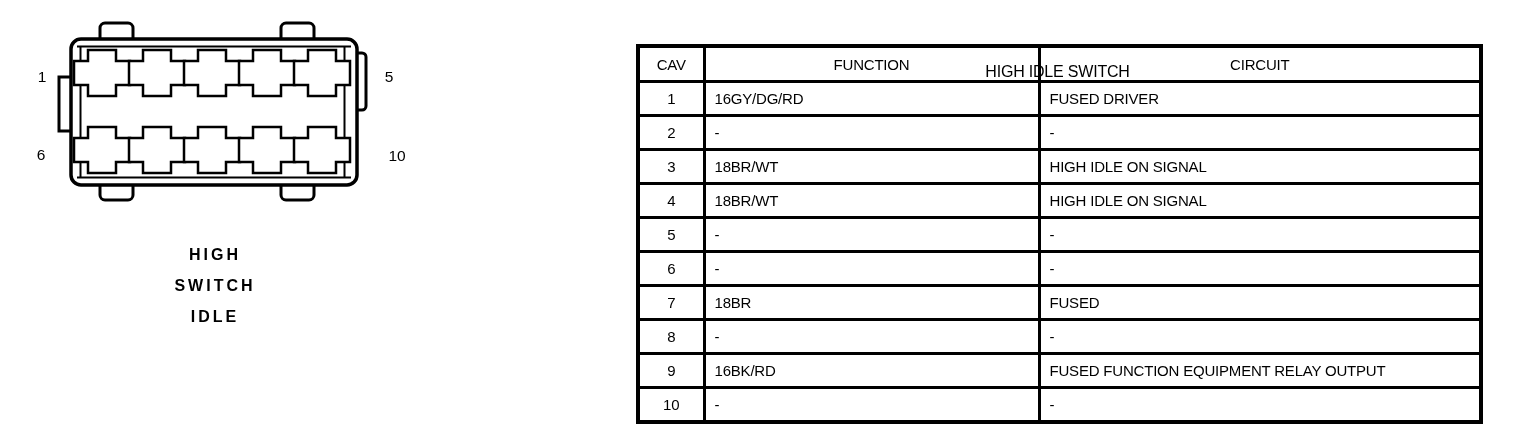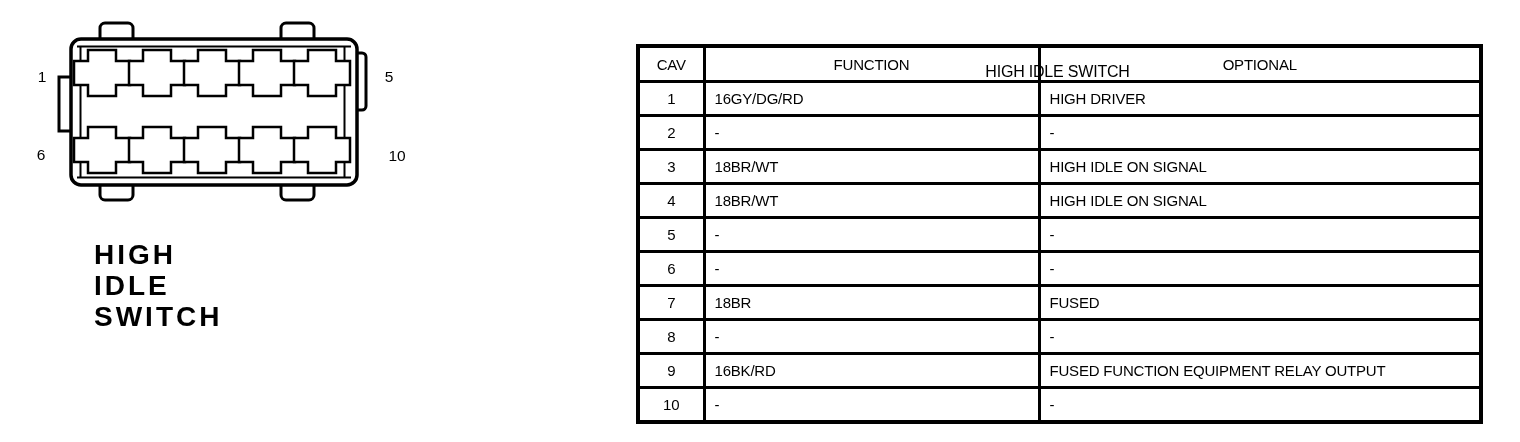--- a/index.html
+++ b/index.html
@@ -18,23 +18,23 @@
   
   .connector-svg {
     position: absolute;
     left: 0; top: 0;
   }
   .connector-caption {
     position: absolute;
     left: 94px;
     top: 239px;
     width: 242px;
-    text-align: left;
+    text-align: center;
     font-weight: bold;
-    font-size: 28px;
+    font-size: 16px;
     letter-spacing: 3px;
     line-height: 31px;
     white-space: nowrap;
   }
   
   .table-title {
     position: absolute;
     left: 636px;
     top: 30px;
     width: 843px;
@@ -113,44 +113,44 @@
     <g font-family="Liberation Sans, sans-serif" font-size="15.5" fill="#000" text-anchor="middle" stroke="none">
       <text x="42" y="82">1</text>
       <text x="389" y="82">5</text>
       <text x="41" y="160">6</text>
       <text x="397" y="161">10</text>
     </g>
   </svg>
 
   <div class="connector-caption">
     <div>HIGH</div>
+    <div>SWITCH</div>
     <div>IDLE</div>
-    <div>SWITCH</div>
   </div>
 
   <div class="table-title">HIGH IDLE SWITCH</div>
 
   <table class="pinout">
     <colgroup>
       <col class="c-cav">
         <col class="c-circuit">
         <col class="c-function">
     </colgroup>
     <thead>
       <tr>
         <th>CAV</th>
         <th>FUNCTION</th>
-        <th>OPTIONAL</th>
+        <th>CIRCUIT</th>
       </tr>
     </thead>
     <tbody>
         <tr>
           <td class="cav">1</td>
           <td>16GY/DG/RD</td>
-          <td>HIGH DRIVER</td>
+          <td>FUSED DRIVER</td>
         </tr>
         <tr>
           <td class="cav">2</td>
           <td>-</td>
           <td>-</td>
         </tr>
         <tr>
           <td class="cav">3</td>
           <td>18BR/WT</td>
           <td>HIGH IDLE ON SIGNAL</td>

